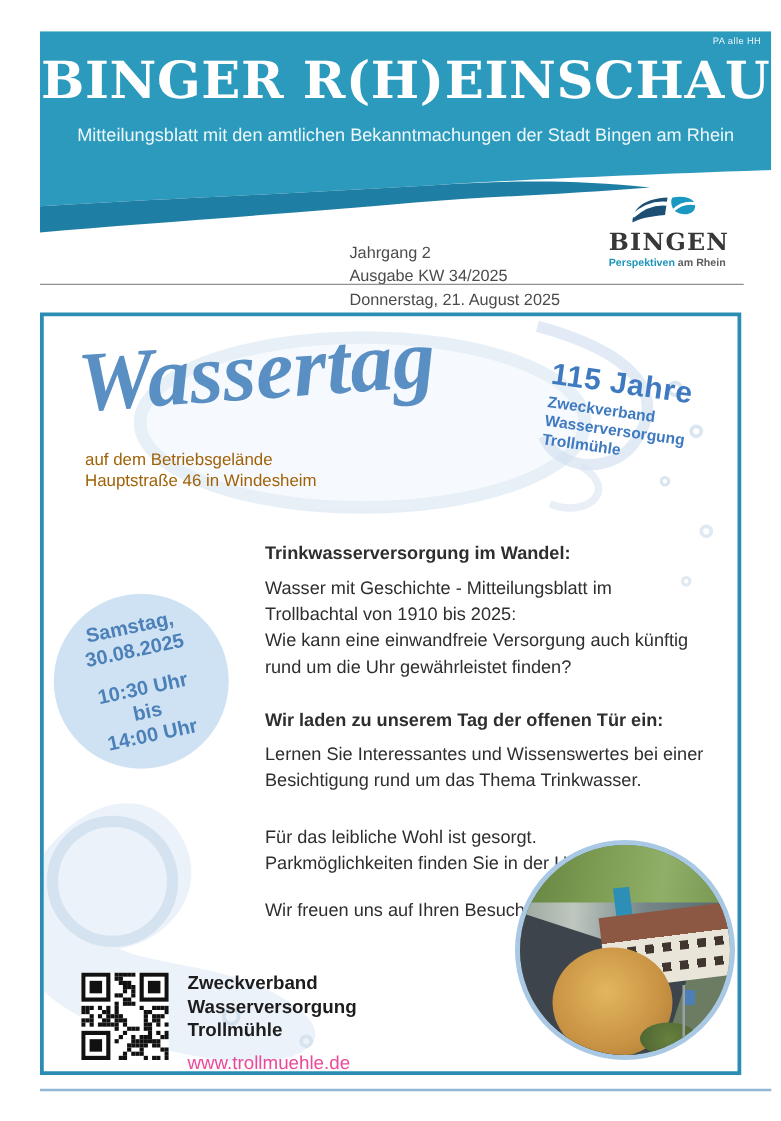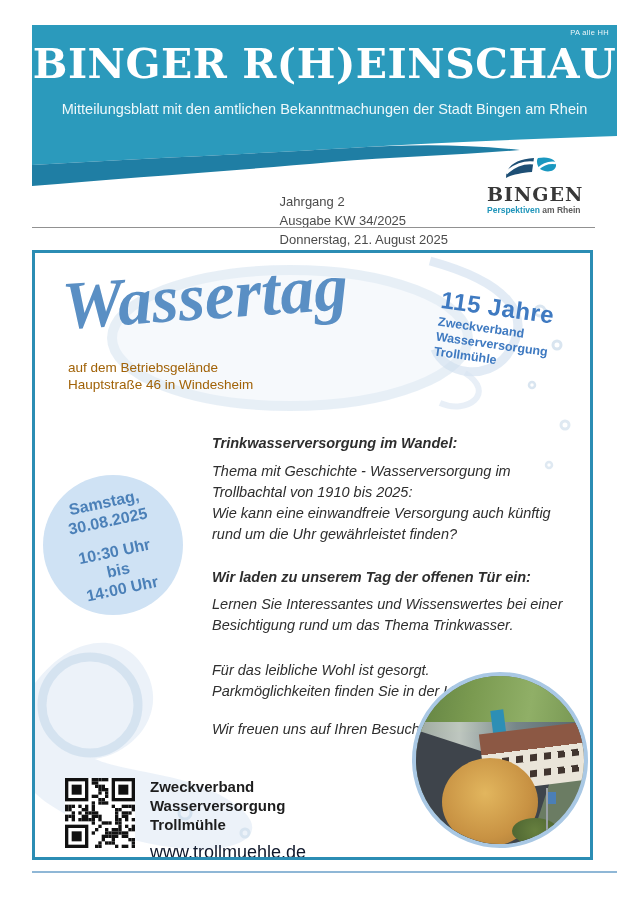--- a/index.html
+++ b/index.html
@@ -62,35 +62,35 @@
     position:absolute;left:8px;top:222px;width:140px;height:140px;border-radius:50%;
     background:#cfe2f4;display:flex;align-items:center;justify-content:center;
   }
   .badge-inner{
     transform:rotate(-12deg);text-align:center;color:#4b80b8;font-weight:bold;
     font-size:16px;line-height:19px;white-space:nowrap;
   }
   .badge-inner span{display:block;}
   .badge-gap{margin-top:12px;}
   .body-text{position:absolute;left:177px;top:180px;width:378px;font-size:14.5px;line-height:21px;color:#2e2e2e;}
-  .body-text p{margin:0;font-style:italic;}
+  .body-text p{margin:0;}
   .body-text p span{display:block;}
   .bt-bold{font-weight:bold;}
   .mt7{margin-top:7px !important;}
   .mt22{margin-top:22px !important;}
   .mt6{margin-top:6px !important;}
   .mt24{margin-top:24px !important;}
   .mt17{margin-top:17px !important;}
   
   .qr{position:absolute;left:30px;top:525px;width:70px;height:70px;background:#fff;}
   .qr svg{width:70px;height:70px;display:block;}
   .contact{position:absolute;left:115px;top:524px;color:#1d1d1d;}
   .contact-org{font-size:15px;font-weight:bold;line-height:19px;}
   .contact-org span{display:block;}
-  .contact-web{font-size:18px;margin-top:8px;color:#0f172a;}
+  .contact-web{font-size:15px;margin-top:8px;color:#ec4899;}
   
   .photo{
     position:absolute;left:377px;top:419px;width:176px;height:176px;border-radius:50%;
     border:4px solid #a9c8e4;box-sizing:border-box;overflow:hidden;background:#6b7c63;
   }
   .photo > div{position:absolute;}
   .ph-grass{left:-10px;top:-6px;width:190px;height:62px;
     background:linear-gradient(100deg,#5d7d3f 0%,#7a9a50 35%,#90af67 65%,#6f8f4c 100%);}
   .ph-mid{left:-10px;top:46px;width:190px;height:38px;opacity:.95;
     background:linear-gradient(90deg,#97a29b 0%,#c2cac4 28%,#75848b 58%,#505d66 100%);}
@@ -177,21 +177,21 @@
       <span>30.08.2025</span>
       <span class="badge-gap">10:30 Uhr</span>
       <span>bis</span>
       <span>14:00 Uhr</span>
     </div>
   </div>
 
   <div class="body-text">
     <p class="bt-bold">Trinkwasserversorgung im Wandel:</p>
     <p class="mt7">
-      <span>Thema mit Geschichte - Wasserversorgung im</span>
+      <span>Wasser mit Geschichte - Mitteilungsblatt im</span>
       <span>Trollbachtal von 1910 bis 2025:</span>
       <span>Wie kann eine einwandfreie Versorgung auch künftig</span>
       <span>rund um die Uhr gewährleistet finden?</span>
     </p>
     <p class="bt-bold mt22">Wir laden zu unserem Tag der offenen Tür ein:</p>
     <p class="mt6">
       <span>Lernen Sie Interessantes und Wissenswertes bei einer</span>
       <span>Besichtigung rund um das Thema Trinkwasser.</span>
     </p>
     <p class="mt24">

